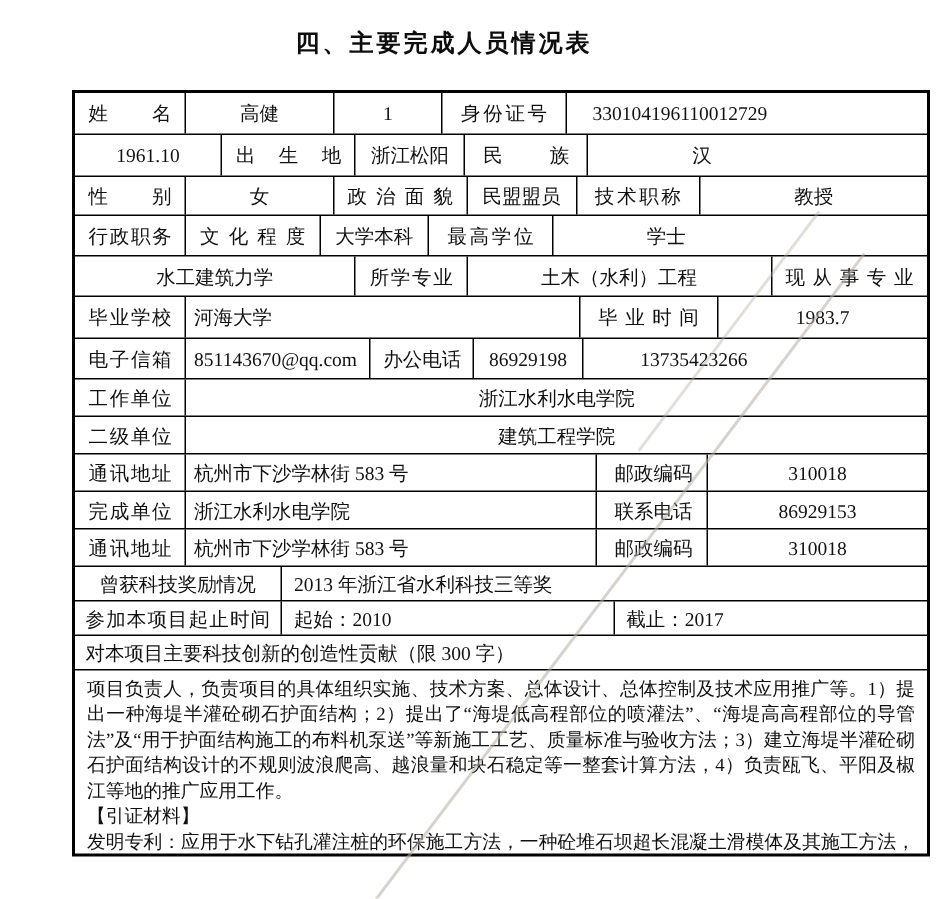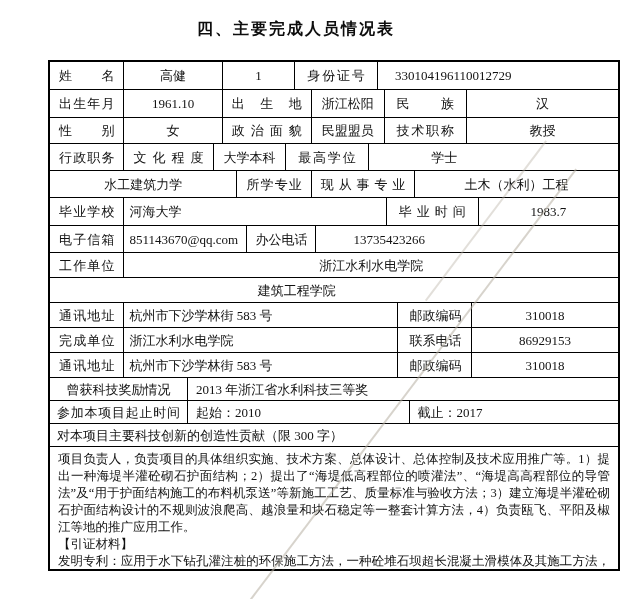--- a/index.html
+++ b/index.html
@@ -36,21 +36,20 @@
 
   <div class="row" style="--h:28px">
     <div class="c jl" style="width:13.1%">姓名</div>
     <div class="c ctr" style="width:17.3%">高健</div>
     <div class="c ctr" style="width:12.8%">1</div>
     <div class="c jl5" style="width:14.5%">身份证号</div>
     <div class="c ctr" style="width:26.6%">330104196110012729</div>
   </div>
 
   <div class="row" style="--h:28px">
-    <div class="c jl" style="width:13.1%">出生年月</div>
     <div class="c ctr" style="width:17.3%">1961.10</div>
     <div class="c jl" style="width:15.7%">出生地</div>
     <div class="c ctr" style="width:12.8%">浙江松阳</div>
     <div class="c jl5" style="width:14.5%">民族</div>
     <div class="c ctr" style="width:26.6%">汉</div>
   </div>
 
   <div class="row" style="--h:26px">
     <div class="c jl" style="width:13.1%">性别</div>
     <div class="c ctr" style="width:17.3%">女</div>
@@ -64,44 +63,46 @@
     <div class="c jl" style="width:13.1%">行政职务</div>
     <div class="c jl" style="width:15.7%">文化程度</div>
     <div class="c ctr" style="width:12.8%">大学本科</div>
     <div class="c jl5" style="width:14.5%">最高学位</div>
     <div class="c ctr" style="width:26.6%">学士</div>
   </div>
 
   <div class="row" style="--h:27px">
     <div class="c ctr" style="width:33.0%">水工建筑力学</div>
     <div class="c jl" style="width:13.1%">所学专业</div>
+    <div class="c ctr" style="width:35.7%">土木（水利）工程</div>
     <div class="c jl" style="width:18.2%">现从事专业</div>
-    <div class="c ctr" style="width:35.7%">土木（水利）工程</div>
   </div>
 
   <div class="row" style="--h:28px">
     <div class="c jl" style="width:13.1%">毕业学校</div>
     <div class="c lft" style="width:46.2%">河海大学</div>
     <div class="c jl5" style="width:16.2%">毕业时间</div>
     <div class="c ctr" style="width:24.5%">1983.7</div>
   </div>
 
   <div class="row" style="--h:27px">
     <div class="c jl" style="width:13.1%">电子信箱</div>
     <div class="c lft" style="width:21.5%">851143670@qq.com</div>
     <div class="c jl" style="width:12.2%">办公电话</div>
+    <div class="c ctr" style="width:12.9%">86929198</div>
     <div class="c ctr" style="width:25.9%">13735423266</div>
   </div>
 
   <div class="row" style="--h:25px">
     <div class="c jl" style="width:13.1%">工作单位</div>
     <div class="c ctr" style="width:86.9%">浙江水利水电学院</div>
   </div>
 
   <div class="row" style="--h:25px">
+    <div class="c jl" style="width:13.1%">二级单位</div>
     <div class="c ctr" style="width:86.9%">建筑工程学院</div>
   </div>
 
   <div class="row" style="--h:25px">
     <div class="c jl" style="width:13.1%">通讯地址</div>
     <div class="c lft" style="width:48.1%">杭州市下沙学林街 583 号</div>
     <div class="c jl5" style="width:13.1%">邮政编码</div>
     <div class="c ctr" style="width:25.7%">310018</div>
   </div>
 

